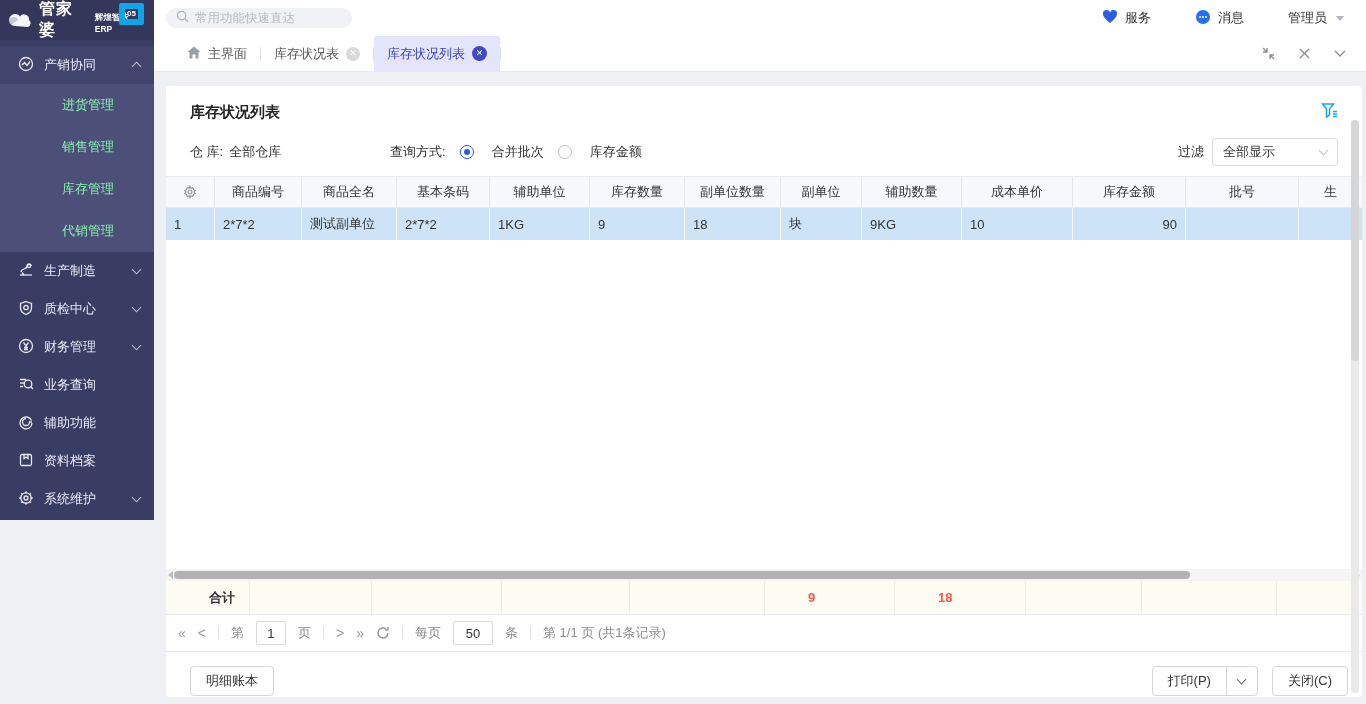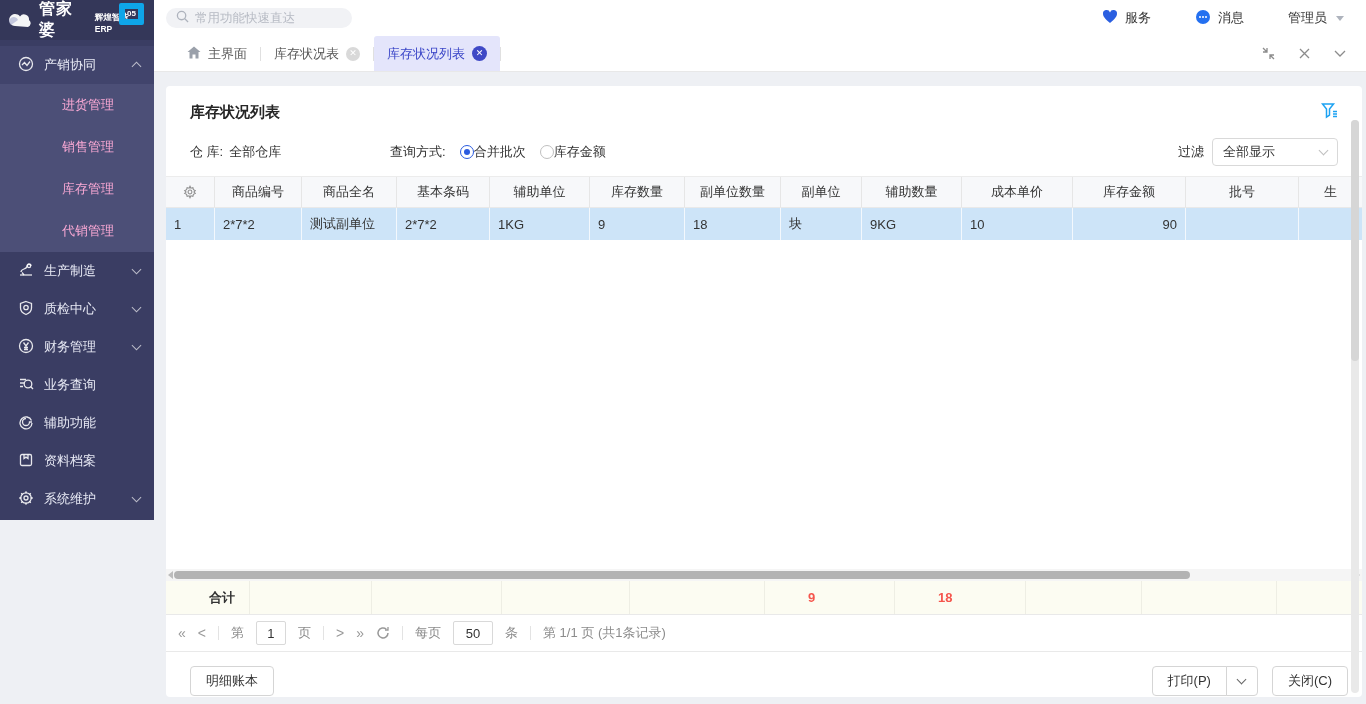--- a/index.html
+++ b/index.html
@@ -18,21 +18,21 @@
   .menu { flex:1; padding-top:6px; }
   .menu-item { height:38px; display:flex; align-items:center; padding:0 14px 0 18px; gap:10px;
     color:#e8eaf5; cursor:pointer; }
   .menu-item.expanded { background:#41446c; }
   .menu-item .mi-label { flex:1; }
   .menu-item svg { flex:0 0 16px; }
   .chev { width:7px; height:7px; border-right:1.4px solid rgba(255,255,255,.65); border-bottom:1.4px solid rgba(255,255,255,.65); }
   .chev.down { transform:rotate(45deg); margin-top:-3px; }
   .chev.up { transform:rotate(-135deg); margin-top:3px; }
   .submenu { background:#4c4f77; }
-  .submenu-item { height:42px; display:flex; align-items:center; padding-left:62px; color:#f9a8d4; cursor:pointer; }
+  .submenu-item { height:42px; display:flex; align-items:center; padding-left:62px; color:#86efac; cursor:pointer; }
 
   
   .main { flex:1; display:flex; flex-direction:column; height:704px; position:relative; }
 
   .topbar { height:36px; background:#fff; display:flex; align-items:center; padding:0 22px 0 12px; }
   .search-pill { width:186px; height:20px; background:#f1f2f5; border-radius:13px; display:flex; align-items:center;
     padding:0 10px; gap:6px; }
   .search-pill input { border:none; outline:none; background:transparent; font-size:12.5px; color:#333; width:140px; }
   .search-pill input::placeholder { color:#b6bac3; }
   .topbar-right { margin-left:auto; display:flex; align-items:center; gap:44px; }
@@ -56,21 +56,21 @@
     display:flex; flex-direction:column; overflow:hidden; }
   .v-scrollbar { position:absolute; right:3px; top:34px; bottom:4px; width:8px; background:#e9e9e9; border-radius:4px; z-index:5; }
   .v-scrollbar .vthumb { position:absolute; top:0; left:0; width:8px; height:42%; background:#d6d6d6; border-radius:4px; }
 
   .card-head { display:flex; align-items:center; justify-content:space-between; padding:16px 24px 4px; }
   .page-title { font-size:15px; font-weight:bold; color:#262626; }
 
   .filter-bar { display:flex; align-items:center; padding:12px 24px 10px; }
   .wh-group { width:200px; display:flex; gap:6px; }
   .q-group { display:flex; align-items:center; gap:14px; }
-  .radio-row { display:flex; align-items:center; gap:0; cursor:pointer; }
+  .radio-row { display:flex; align-items:center; gap:18px; cursor:pointer; }
   .radio { width:14px; height:14px; border-radius:50%; border:1px solid #bfbfbf; background:#fff; position:relative; }
   .radio.checked { border:1px solid #2a5be0; }
   .radio.checked::after { content:""; position:absolute; left:3px; top:3px; width:6px; height:6px; border-radius:50%; background:#2a5be0; }
   .flt-group { margin-left:auto; display:flex; align-items:center; gap:8px; }
   .select { width:126px; height:28px; border:1px solid #d9d9d9; border-radius:4px; display:flex; align-items:center;
     padding:0 10px; cursor:pointer; background:#fff; }
   .select .sel-val { flex:1; color:#333; }
   .select .chevs { width:7px; height:7px; border-right:1.3px solid #bfbfbf; border-bottom:1.3px solid #bfbfbf; transform:rotate(45deg); margin-top:-3px; }
 
   

